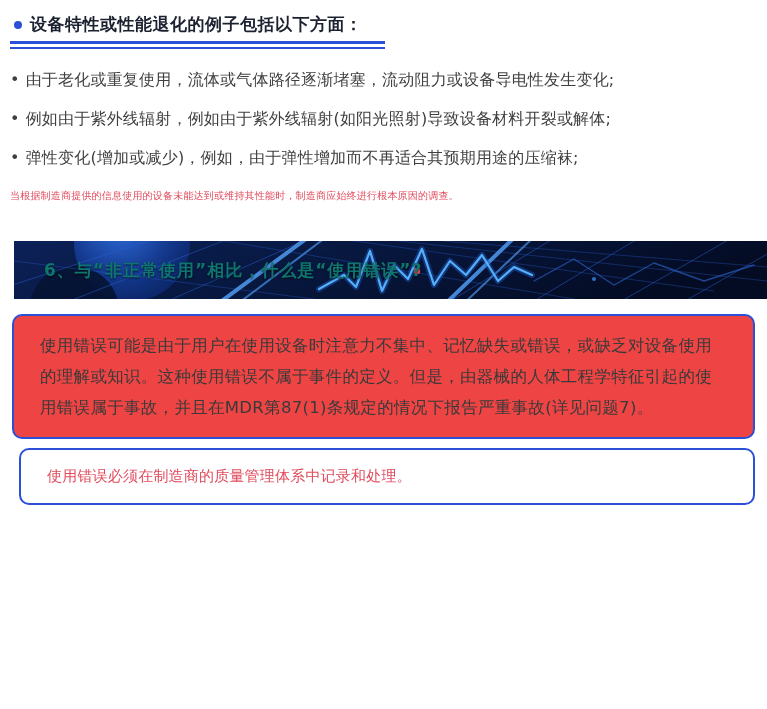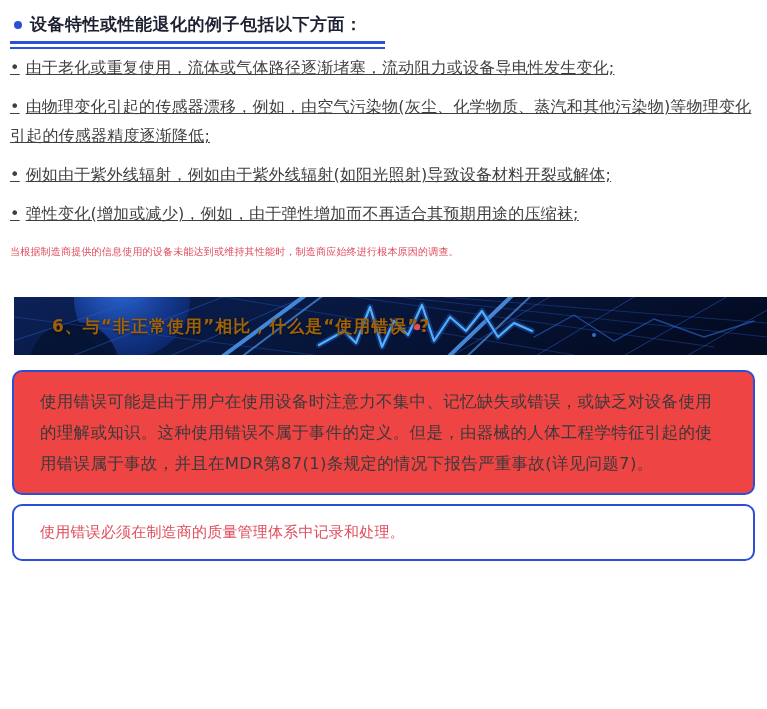--- a/index.html
+++ b/index.html
@@ -26,21 +26,21 @@
     font-size:17px;font-weight:bold;color:#1c2130;
     letter-spacing:0.5px;line-height:24px;
   }
   .heading-underline{
     width:375px;height:3px;margin:5px 0 0 0;
     border-top:3px solid #2b4fd7;
     border-bottom:2px solid #2b4fd7;
   }
 
   
-  .bullets{margin-top:4px;text-decoration:underline;}
+  .bullets{margin-top:16px;}
   .bullet-item{
     font-size:16px;line-height:29px;color:#3f3f3f;
     margin:0 0 10px 0;
     letter-spacing:0.2px;
   }
   .bullet-item .mark{margin-right:6px;}
 
   .note-red{
     font-size:10px;line-height:21px;color:#e14b5d;
     margin:13px 0 0 0;letter-spacing:0.2px;
@@ -48,64 +48,63 @@
 
   
   .banner{
     position:relative;
     margin:35px 0 0 4px;
     width:753px;height:58px;
     overflow:hidden;
   }
   .banner svg{position:absolute;left:0;top:0;width:100%;height:100%;display:block;}
   .banner-title{
-    position:absolute;left:38px;top:50%;transform:translateY(-50%);
-    color:#a16207;font-size:17px;font-weight:bold;letter-spacing:1px;
+    position:absolute;left:30px;top:50%;transform:translateY(-50%);
+    color:#0f766e;font-size:17px;font-weight:bold;letter-spacing:1px;
     text-shadow:0 1px 2px rgba(0,0,0,0.6);
     white-space:nowrap;
   }
 
   
   .answer{
     font-size:16px;line-height:32px;color:#3f3f3f;
     margin:24px 0 0 0;letter-spacing:0.2px;
   }
 
   
   .info-box{
     margin:15px 2px 0 2px;
     border:2px solid #2b4fd7;border-radius:10px;
     padding:14px 26px;
     font-size:16.5px;line-height:31px;color:#3a3a3a;
     letter-spacing:0.3px;
     background:#ef4444;
   }
   .warning-box{
-    margin:9px 2px 0 2px;
+    margin:9px 2px 0 9px;
     border:2px solid #2b4fd7;border-radius:10px;
     padding:16px 26px;
     font-size:15px;line-height:21px;color:#e14b5d;
     letter-spacing:0.2px;
     background:#ffffff;
   }
 </style>
 </head>
 <body>
 
 <div class="page">
 
   <div class="heading-row">
     <span class="bullet-dot"></span>
     <span class="heading-text">设备特性或性能退化的例子包括以下方面：</span>
   </div>
   <div class="heading-underline"></div>
 
   <div class="bullets">
     <p class="bullet-item"><span class="mark">•</span><span>由于老化或重复使用，流体或气体路径逐渐堵塞，流动阻力或设备导电性发生变化;</span></p>
-    <p class="bullet-item"><span class="mark">•</span><span>由物理变化引起的传感器漂移，例如，由空气污染物(灰尘、化学物质、蒸汽和其他污染物)等物理变化引起的传感器精度逐渐降低;</span></p>
     <p class="bullet-item"><span class="mark">•</span><span>例如由于紫外线辐射，例如由于紫外线辐射(如阳光照射)导致设备材料开裂或解体;</span></p>
     <p class="bullet-item"><span class="mark">•</span><span>弹性变化(增加或减少)，例如，由于弹性增加而不再适合其预期用途的压缩袜;</span></p>
   </div>
 
   <p class="note-red">当根据制造商提供的信息使用的设备未能达到或维持其性能时，制造商应始终进行根本原因的调查。</p>
 
   <div class="banner">
     <svg viewBox="0 0 753 58" preserveAspectRatio="none">
       <defs>
         <linearGradient id="bg" x1="0" y1="0" x2="1" y2="0.25">

